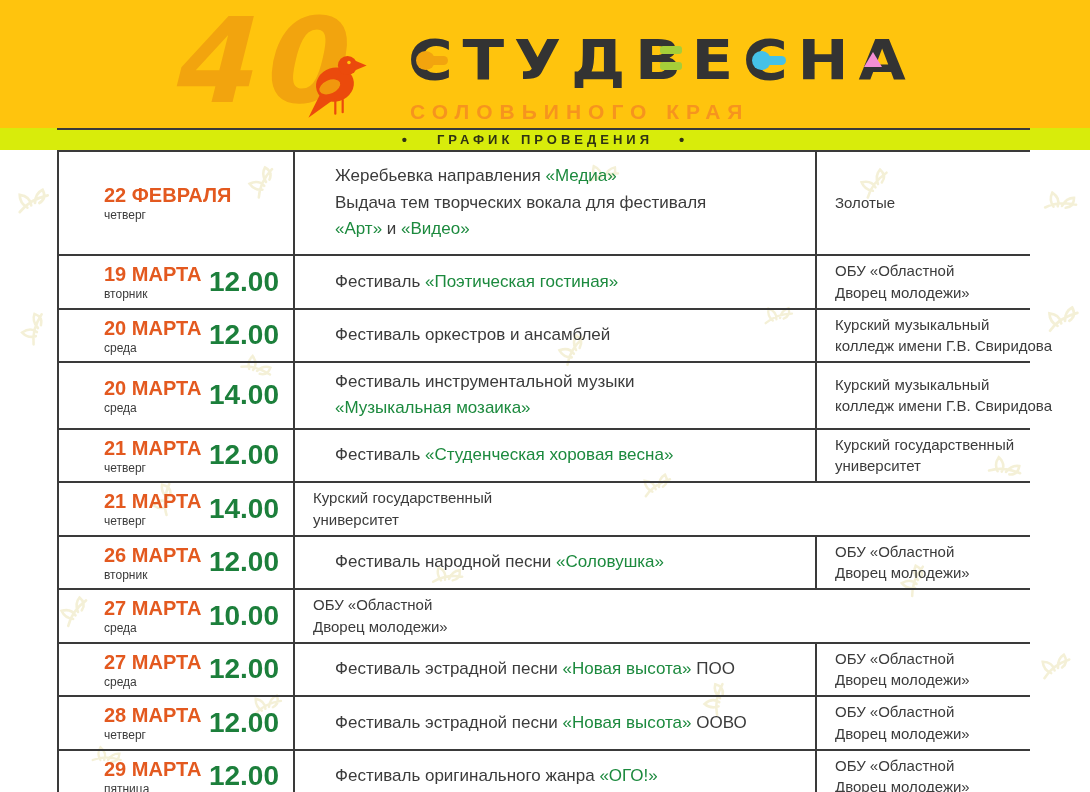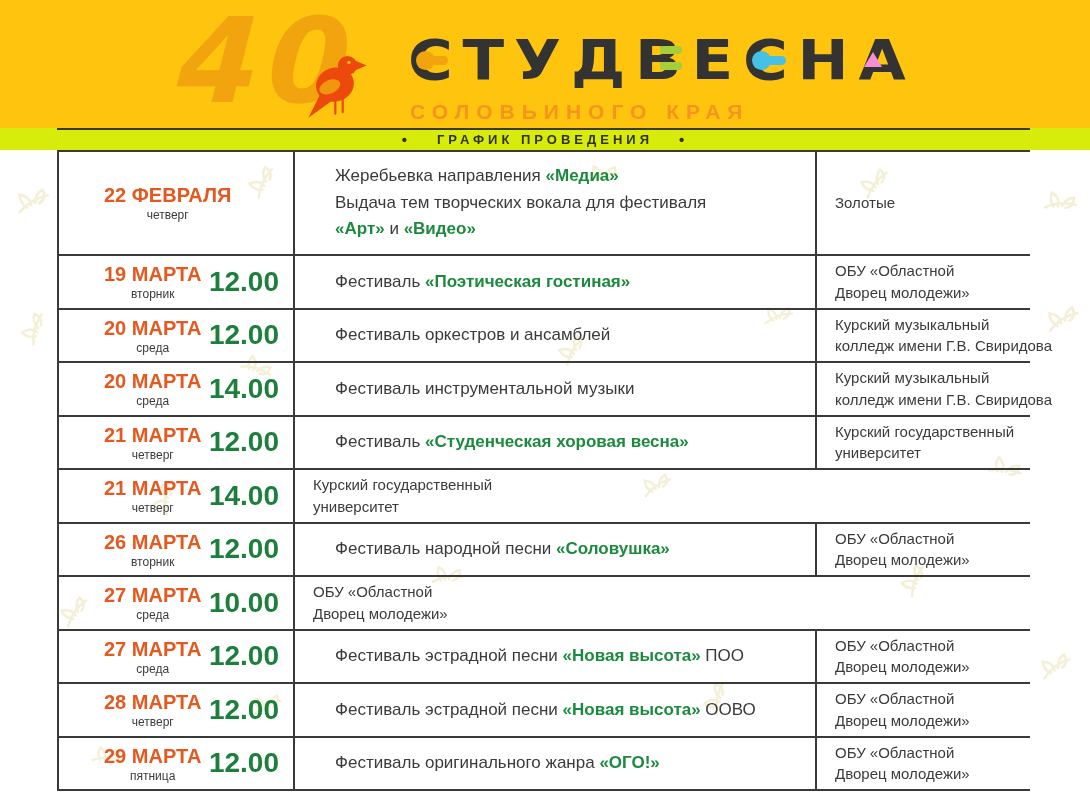--- a/index.html
+++ b/index.html
@@ -41,28 +41,28 @@
          justify-content:center;gap:26px;font-size:13px;font-weight:800;letter-spacing:4px;color:#2F3313;}
   .badge .dot{font-size:15px;line-height:1;}
   
   .table{position:absolute;left:57px;top:150px;width:973px;z-index:1;box-sizing:border-box;
          border-left:2px solid var(--border);border-top:2px solid var(--border);border-bottom:2px solid var(--border);}
   .row{display:grid;grid-template-columns:236px 522px 213px;box-sizing:border-box;
        border-bottom:2px solid var(--border);min-height:48px;}
   .row:last-child{border-bottom:none;}
   .row.tall{min-height:104px;} .row.h46{min-height:46px;} .row.h50{min-height:50px;}
   .cell{box-sizing:border-box;display:flex;align-items:center;overflow:visible;}
-  .c-datetime{justify-content:space-between;padding:4px 14px 4px 45px;border-right:2px solid var(--border);text-align:center;}
+  .c-datetime{justify-content:space-between;padding:4px 14px 4px 45px;border-right:2px solid var(--border);}
   .c-event{padding:6px 10px 6px 40px;border-right:2px solid var(--border);}
   .c-venue{padding:4px 2px 4px 18px;}
   .date{font-size:20px;font-weight:800;color:var(--date-orange);line-height:1.2;white-space:nowrap;}
   .weekday{font-size:12px;color:var(--text);line-height:1.2;margin-top:1px;min-height:2px;}
   .time{font-size:28px;font-weight:800;color:var(--green);white-space:nowrap;}
   .event-text{font-size:17px;line-height:1.55;color:var(--text);white-space:nowrap;}
-  .event-text .hl{color:var(--hl-green);font-weight:700;}
+  .event-text .hl{color:var(--hl-green);font-weight:400;}
   .venue-text{font-size:15px;line-height:1.45;color:var(--text);}
   .venue-text div{white-space:nowrap;}
 </style>
 </head>
 <body>
 
 <div class="page">
 
   <svg width="0" height="0" style="position:absolute">
     <defs>
@@ -235,21 +235,21 @@
       <div class="cell c-datetime">
         <div class="dateblock">
           <div class="date">
               <div>20 МАРТА</div>
             </div>
           <div class="weekday">среда</div>
         </div>
         <div class="time">14.00</div>
       </div>
       <div class="cell c-event">
-        <div class="event-text"><span>Фестиваль инструментальной музыки</span><br></div>
+        <div class="event-text"><span>Фестиваль инструментальной музыки</span><br><span class="hl">«Музыкальная мозаика»</span></div>
       </div>
       <div class="cell c-venue">
         <div class="venue-text">
             <div>Курский музыкальный</div>
             <div>колледж имени Г.В. Свиридова</div>
           </div>
       </div>
     </div>
 
     <div class="row">

